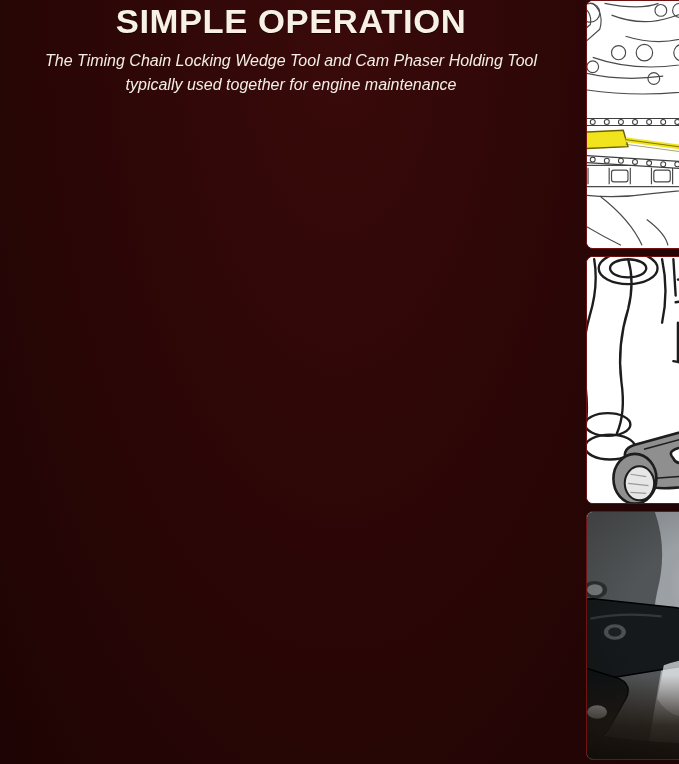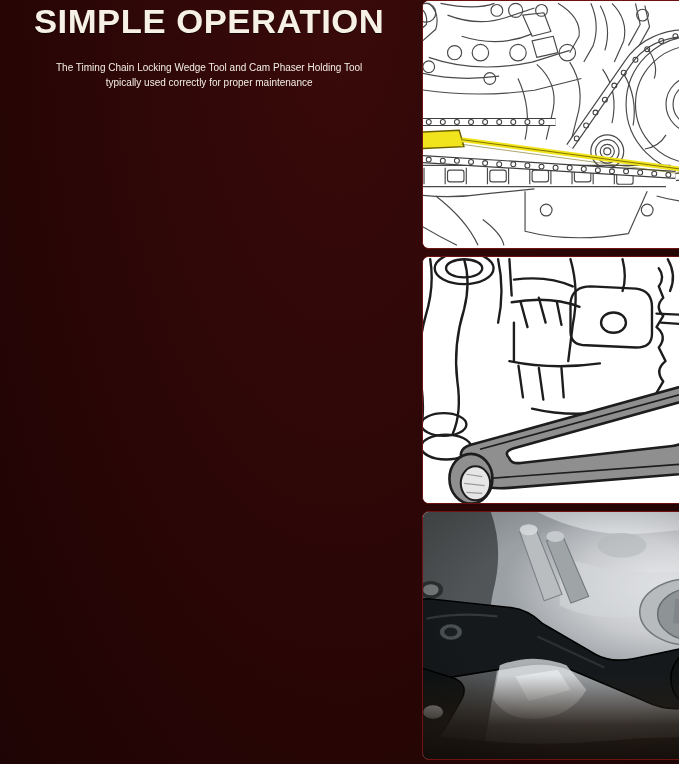--- a/index.html
+++ b/index.html
@@ -36,26 +36,27 @@
     font-weight: bold;
     letter-spacing: 0.5px;
     color: #f6f1e4;
     line-height: 1.05;
     margin: 0;
     padding: 0 0 2px 0;
     transform: scaleX(1.02);
     text-shadow: 0 1px 0 rgba(0,0,0,0.6);
   }
   .subtitle {
-    font-size: 10px;
+    font-size: 16px;
     font-weight: normal;
     color: #f3efe6;
     line-height: 1.5;
-    margin: 16px;
+    margin: 5px;
     padding: 2px 40px 0 40px;
+    font-style: italic;
   }
   .subtitle-line {
     display: block;
   }
 
   
   .rows {
     flex: 1 1 auto;
     display: flex;
     flex-direction: column;
@@ -137,21 +138,21 @@
 </style>
 </head>
 <body>
 
 <div class="page">
 
   <div class="header">
     <h1 class="main-title">SIMPLE OPERATION</h1>
     <div class="subtitle">
       <span class="subtitle-line">The Timing Chain Locking Wedge Tool and Cam Phaser Holding Tool</span>
-      <span class="subtitle-line">typically used correctly for proper maintenance</span>
+      <span class="subtitle-line">typically used together for engine maintenance</span>
     </div>
   </div>
 
   <div class="rows">
 
     <div class="row">
       <div class="img-cell">
         <svg class="art" viewBox="0 0 338 210" preserveAspectRatio="xMidYMid slice">
           <rect x="0" y="0" width="338" height="210" fill="#ffffff"></rect>
           <g stroke="#4a4a4a" stroke-width="1" fill="none" stroke-linejoin="round">

